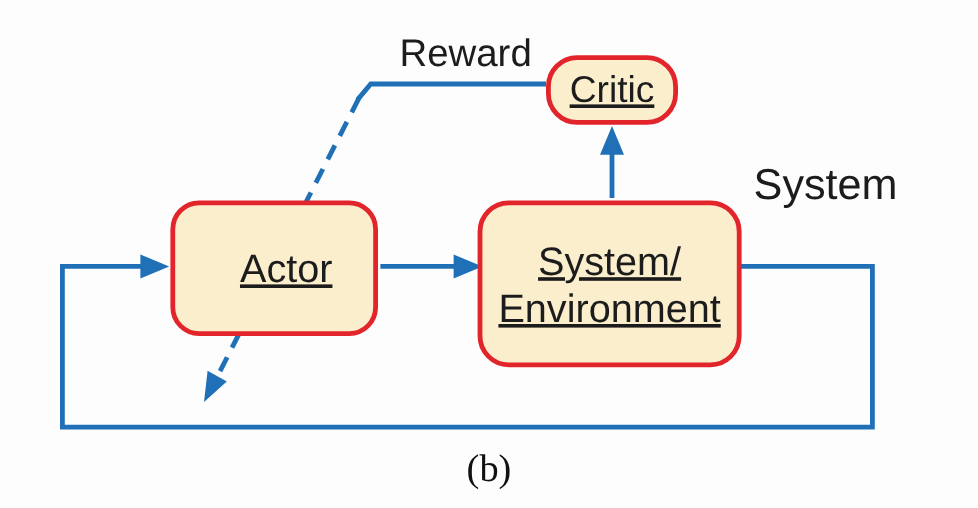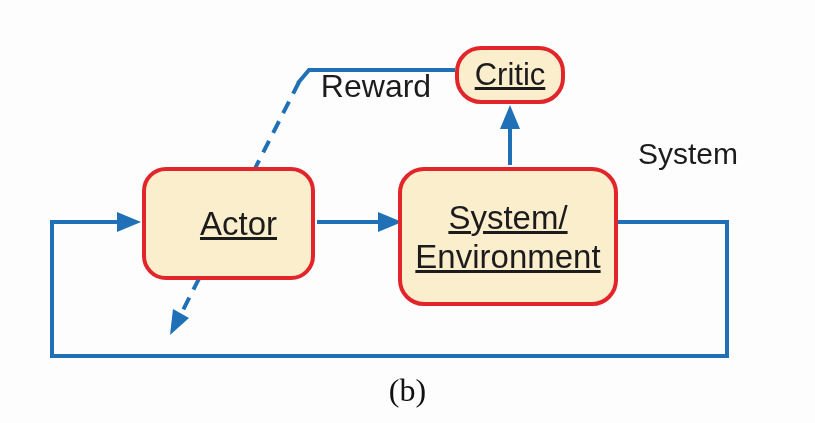--- a/index.html
+++ b/index.html
@@ -72,29 +72,28 @@
     font-size: 31px;
   }
   .node-line { display: block; }
   .edge-label {
     position: absolute;
     z-index: 3;
     color: var(--text-dark);
     text-align: center;
   }
   .label-reward {
-    left: 296px; top: 26px;
+    left: 308px; top: 26px;
     width: 160px;
     font-size: 32px;
-    margin-top: 42px;
   }
   .label-system-output {
     left: 613px; top: 133px;
     width: 150px;
-    font-size: 30px;
+    font-size: 36px;
     line-height: 41px;
   }
   .label-system-output span { display: block; }
   .caption {
     position: absolute;
     z-index: 3;
     left: 0; right: 0;
     top: 372px;
     text-align: center;
     font-family: "Liberation Serif", serif;

